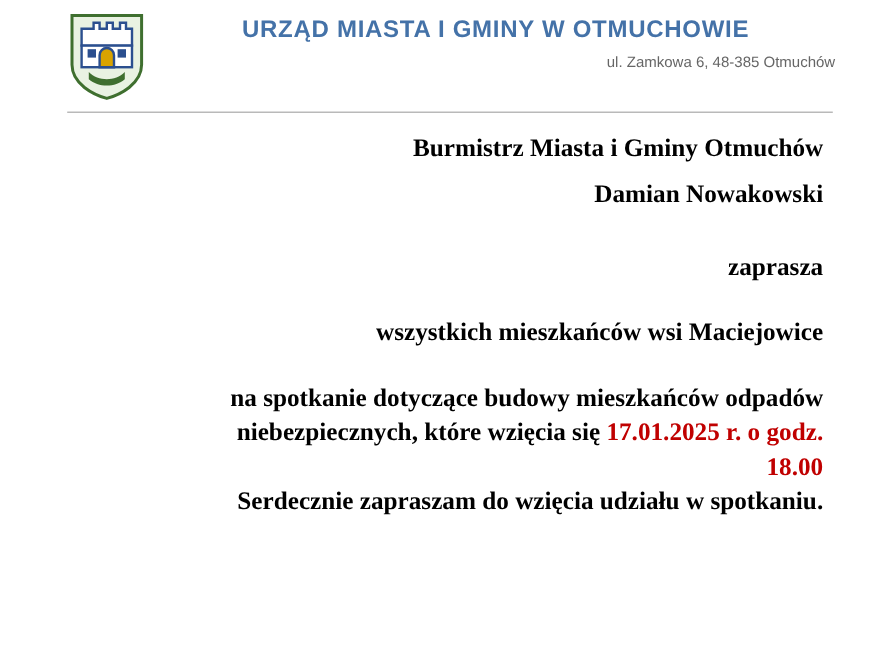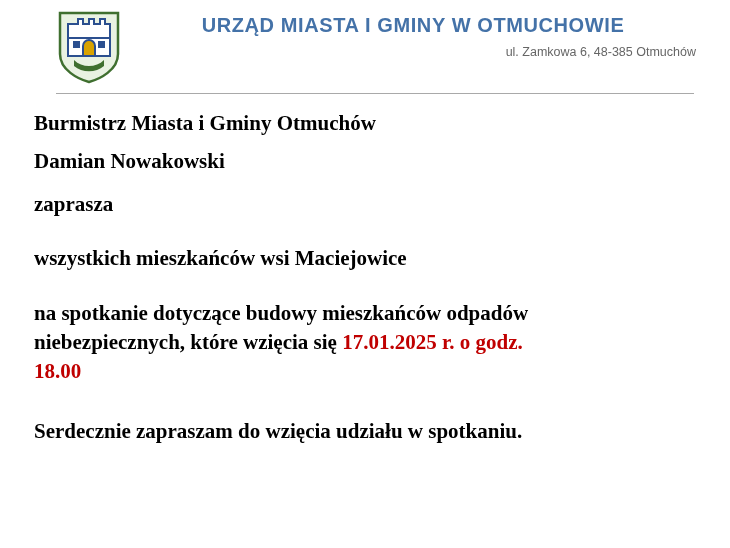--- a/index.html
+++ b/index.html
@@ -70,38 +70,38 @@
   .rule {
     margin: 9px 36px 0 56px;
     border: 0;
     border-top: 1px solid #a9a9a9;
     height: 0;
   }
 
   
   .body-block {
     padding: 14px 44px 0 34px;
-    text-align: left;
+    text-align: right;
     box-sizing: border-box;
   }
 
   .line {
     font-weight: bold;
     font-size: 21px;
     line-height: 1.32;
     margin: 0;
   }
 
   .line.l1 { margin-top: 2px; }
   .line.l2 { margin-top: 10px; }
-  .line.l3 { margin-top: 16px; }
+  .line.l3 { margin-top: 34px; }
   .line.l4 { margin-top: 26px; }
   .para    { margin-top: 26px; }
   .line.l7 { margin-top: 3px; }
-  .line.l8 { margin-top: 32px; }
+  .line.l8 { }
 
   .para p {
     font-weight: bold;
     font-size: 21px;
     line-height: 1.38;
     margin: 0;
   }
 
   .highlight {
     color: #c00000;

